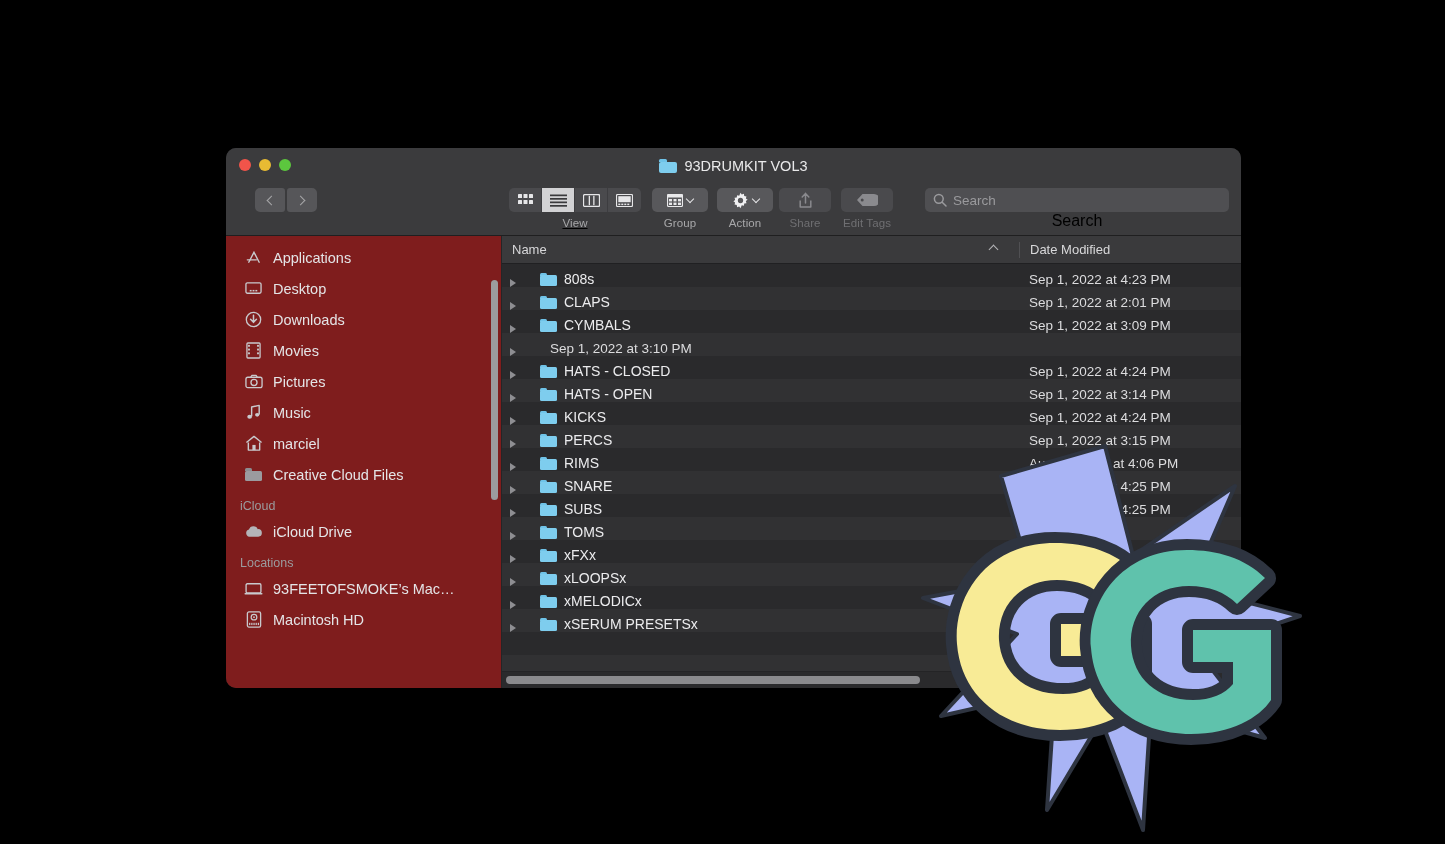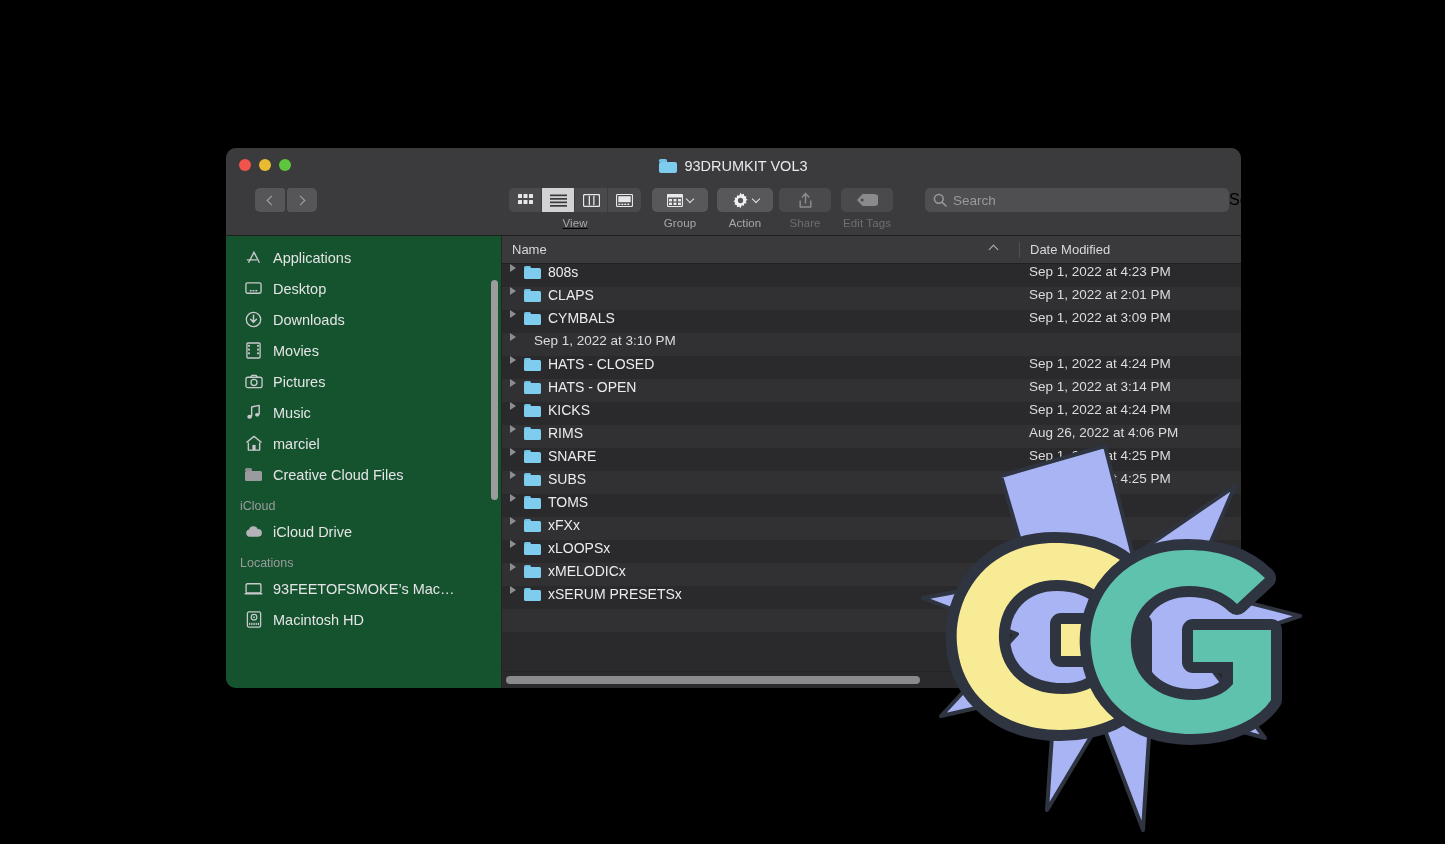--- a/index.html
+++ b/index.html
@@ -63,38 +63,38 @@
   .viewbtn:last-child { border-right: none; }
   .viewbtn.active { background: #d2d2d4; }
 
   .menubtn { width: 56px; height: 24px; background: #58585b; border-radius: 5px;
              display: flex; align-items: center; justify-content: center; gap: 4px; }
   .dchev { width: 6px; height: 6px; border-right: 1.5px solid #e4e4e6; border-bottom: 1.5px solid #e4e4e6;
            transform: rotate(45deg); margin-top: -3px; }
   .plainbtn { width: 52px; height: 24px; background: #4a4a4d; border-radius: 5px;
               display: flex; align-items: center; justify-content: center; }
 
-  .searchwrap { position: absolute; display: flex; flex-direction: row; align-items: center; }
+  .searchwrap { position: absolute; display: flex; flex-direction: column; align-items: center; }
   .searchbox {
     width: 304px; height: 24px; background: #4f4f52; border-radius: 5px;
     display: flex; align-items: center; padding: 0 8px; gap: 6px;
   }
   .searchbox input {
     flex: 1; background: transparent; border: none; outline: none;
     color: #e9e9ea; font-size: 13.5px; font-family: "Liberation Sans", sans-serif;
   }
   .searchbox input::placeholder { color: #9a9a9d; }
 
   
   .body { display: flex; height: 452px; }
 
   
   .sidebar {
     position: relative;
-    width: 276px; background: #14532d;
+    width: 276px; background: #7f1d1d;
     padding-top: 6px;
     border-right: 1px solid #252527;
     overflow: hidden;
   }
   .sb-item {
     display: flex; align-items: center; gap: 10px;
     height: 31px; padding: 0 10px 0 18px;
     color: #e4e4e6; font-size: 14.5px;
   }
   .sb-item .txt { white-space: nowrap; overflow: hidden; text-overflow: ellipsis; }
@@ -115,21 +115,21 @@
     font-size: 13px; color: #d8d8da;
   }
   .col-name { flex: 1; display: flex; align-items: center; padding-left: 10px; position: relative; }
   .sortchev { position: absolute; right: 22px; width: 7px; height: 7px;
               border-left: 1.5px solid #b5b5b8; border-top: 1.5px solid #b5b5b8;
               transform: rotate(45deg); }
   .col-date { width: 222px; padding-left: 10px; border-left: 1px solid #505053; height: 16px;
               display: flex; align-items: center; }
 
   .rows { flex: 1; overflow: hidden; }
-  .row { display: flex; height: 23px; align-items: flex-start; font-size: 14px; color: #ececee; }
+  .row { display: flex; height: 23px; align-items: flex-end; font-size: 14px; color: #ececee; gap: 16px; }
   .row:nth-child(odd) { background: #2a2a2c; }
   .row:nth-child(even) { background: #313133; }
   .row .disc { width: 22px; display: flex; align-items: center; justify-content: center; }
   .tri { width: 0; height: 0; border-left: 6px solid #8e8e92;
          border-top: 4.5px solid transparent; border-bottom: 4.5px solid transparent; }
   .row .fname { flex: 1; display: flex; align-items: center; gap: 7px; }
   .row .fdate { width: 222px; padding-left: 10px; color: #dcdcde; font-size: 13.5px; }
   .filler { height: 23px; }
   .filler:nth-child(odd) { background: #2a2a2c; }
   .filler:nth-child(even) { background: #313133; }
@@ -551,20 +551,33 @@
             </div>
             <div class="row">
               <div class="disc">
                 <span class="tri"></span>
               </div>
               <div class="fname">
                 <span class="folder-blue">
                   <span class="tab"></span>
                   <span class="bdy"></span>
                 </span>
+                <span>PERCS</span>
+              </div>
+              <div class="fdate">Sep 1, 2022 at 3:15 PM</div>
+            </div>
+            <div class="row">
+              <div class="disc">
+                <span class="tri"></span>
+              </div>
+              <div class="fname">
+                <span class="folder-blue">
+                  <span class="tab"></span>
+                  <span class="bdy"></span>
+                </span>
                 <span>RIMS</span>
               </div>
               <div class="fdate">Aug 26, 2022 at 4:06 PM</div>
             </div>
             <div class="row">
               <div class="disc">
                 <span class="tri"></span>
               </div>
               <div class="fname">
                 <span class="folder-blue">

